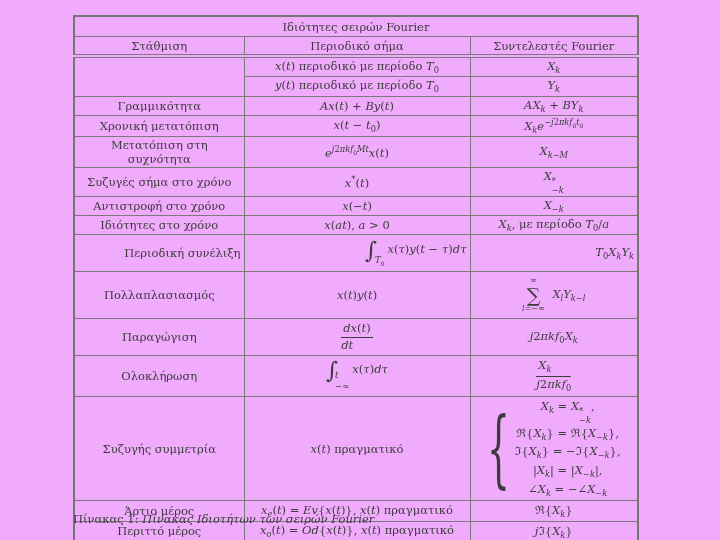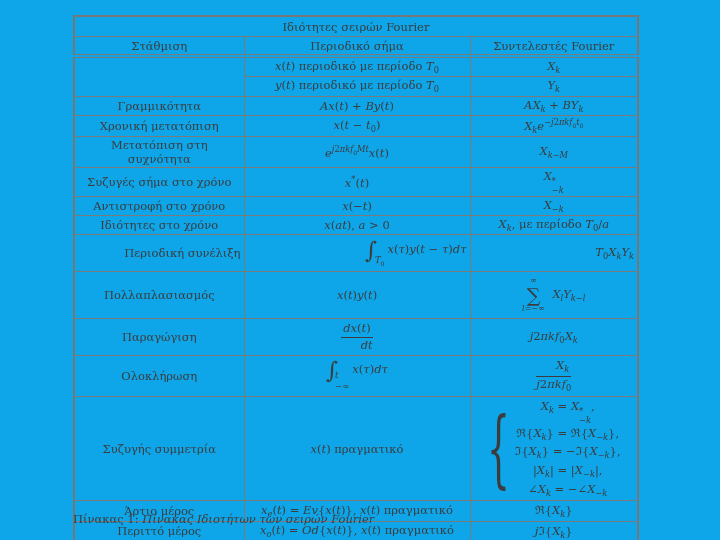--- a/index.html
+++ b/index.html
@@ -1,32 +1,32 @@
 <!DOCTYPE html>
 <html><head>
 <meta charset="utf-8">
 <style>
   html,body{margin:0;padding:0;background:#ffffff;}
-  .page{position:relative;width:720px;height:540px;background:#0ea5e9;overflow:hidden;
+  .page{position:relative;width:720px;height:540px;background:#f0abfc;overflow:hidden;
         font-family:"DejaVu Serif","Liberation Serif",serif;color:#3c3c3c;}
   table.ftable{position:absolute;left:73px;top:15px;width:564px;border-collapse:collapse;
         table-layout:fixed;font-size:11.5px;color:#3c3c3c;border:2px solid #767676;}
   .ftable td,.ftable th{border:1px solid #7a7a7a;text-align:center;vertical-align:middle;
         padding:1px 3px;font-weight:normal;overflow:hidden;}
   .title-row td{height:17px;}
   .header-row th{height:15px;border-bottom:4px double #7a7a7a;}
   .r-s td{height:14px;}
   .r-conv td{height:34px;text-align:right;}
   .r-mult td{height:44px;}
   .r-deriv td{height:34px;}
   .r-integ td{height:38px;}
   .r-symm td{height:88px;}
   .mi{font-style:italic;}
   sub,sup{font-size:0.72em;}
-  .frac{display:inline-block;vertical-align:middle;text-align:right;line-height:1.15;}
+  .frac{display:inline-block;vertical-align:middle;text-align:left;line-height:1.15;}
   .frac .num{display:block;border-bottom:1px solid #3c3c3c;padding:0 2px 1px;}
   .frac .den{display:block;padding-top:1px;}
   .int{font-size:23px;font-style:normal;vertical-align:middle;line-height:0.9;display:inline-block;}
   .il{display:inline-block;font-size:8.5px;vertical-align:-1.2em;margin:0 3px 0 -2px;}
   .ilims{display:inline-flex;flex-direction:column;align-items:flex-start;font-size:8.5px;
         line-height:1.25;vertical-align:-0.55em;margin:0 3px 0 -3px;}
   .sum{display:inline-flex;flex-direction:column;align-items:center;vertical-align:middle;
         line-height:1;margin:0 4px 0 0;}
   .sum .lim{font-size:8px;line-height:1.2;}
   .sum .sig{font-size:19px;line-height:0.95;}

